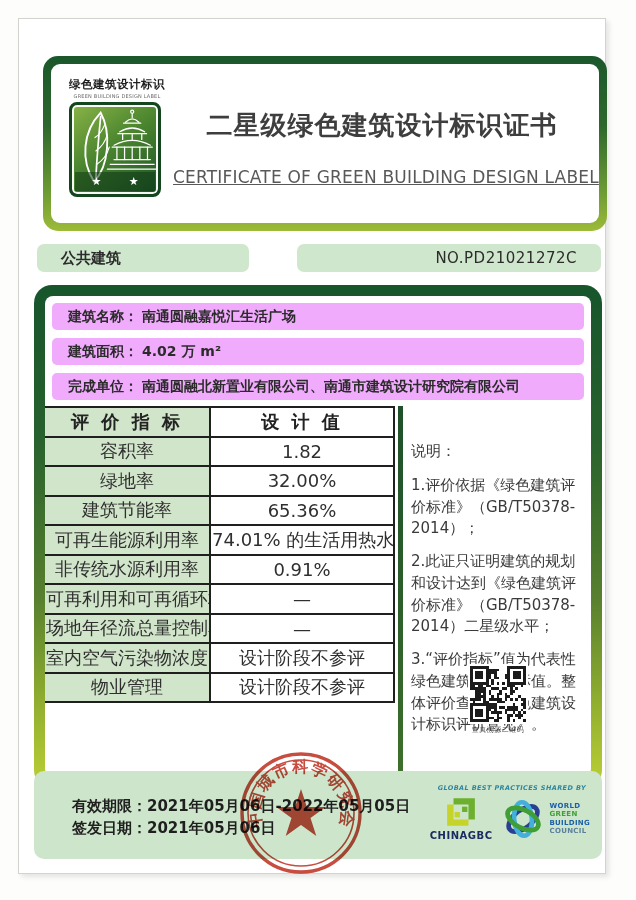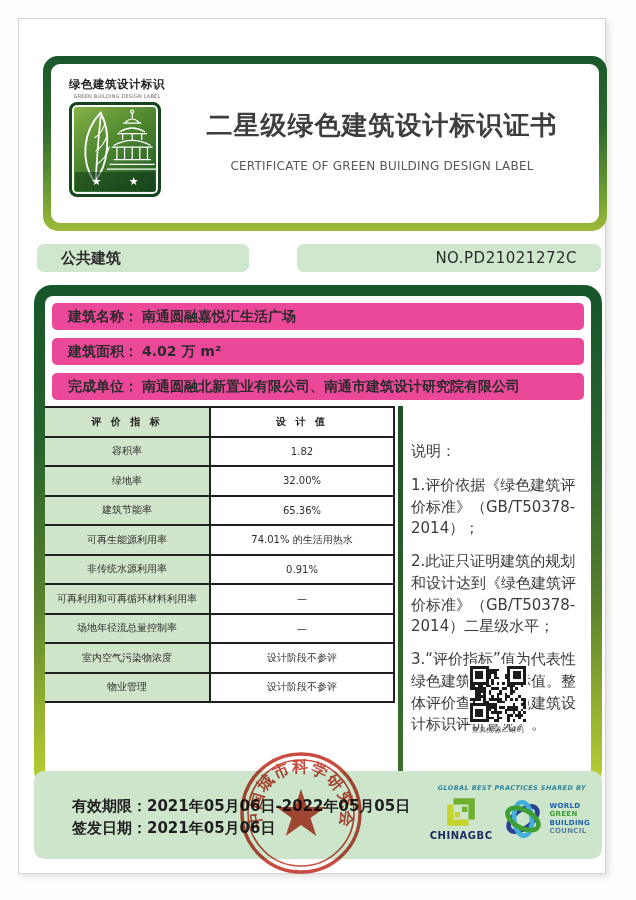--- a/index.html
+++ b/index.html
@@ -34,46 +34,46 @@
     position:relative; overflow:hidden;
   }
   .logo-art { position:absolute; left:0; top:0; }
   .logo-stars {
     position:absolute; left:3px; right:3px; bottom:3px; height:19px;
     background:rgba(14,56,22,.55); color:#fff; font-size:11px;
     letter-spacing:12px; text-align:center; line-height:19px; text-indent:12px;
   }
   .title-block { position:absolute; left:122px; right:8px; top:44px; text-align:center; }
   .cert-title { font-size:26px; font-weight:700; color:#3e3e3e; letter-spacing:1px; white-space:nowrap; }
-  .cert-subtitle { font-size:12px; color:#585858; margin-top:16px; letter-spacing:.2px; white-space:nowrap; }
+  .cert-subtitle { font-size:17px; color:#585858; margin-top:24px; letter-spacing:.2px; white-space:nowrap;text-decoration:underline; }
 
   
   .pill {
     position:absolute; top:225px; height:28px; background:#cfe7cc; border-radius:7px;
     font-size:15px; color:#2c2c2c; line-height:28px;
   }
   .pill-left { left:18px; width:212px; font-weight:700; padding-left:24px; }
   .pill-right { left:278px; width:304px; text-align:right; padding-right:24px; letter-spacing:.5px; }
 
   
   .main-panel {
     position:absolute; left:15px; top:266px; width:568px; height:503px;
     border-radius:18px; padding:11px;
     background:linear-gradient(180deg,#17552b 0%,#27612d 30%,#577f2e 62%,#93b030 84%,#bcd034 100%);
   }
   .main-inner { width:100%; height:100%; background:#fff; border-radius:8px; position:relative; overflow:hidden; }
   .info-bar {
-    position:absolute; left:7px; right:7px; height:27px; background:#ec4899; border-radius:5px;
+    position:absolute; left:7px; right:7px; height:27px; background:#f0abfc; border-radius:5px;
     font-size:14px; font-weight:600; color:#2b2b2b; line-height:27px; padding-left:16px; white-space:nowrap;
   }
   .info-label { margin-right:4px; }
   .eval-table { position:absolute; left:0; top:110px; width:349px; border-collapse:collapse; table-layout:fixed; }
   .eval-table td {
     border:2px solid #1f1f1f; height:29.5px; text-align:center; vertical-align:middle;
-    font-size:10px; color:#2f2f2f; white-space:nowrap; overflow:hidden; padding:0 1px;
+    font-size:18px; color:#2f2f2f; white-space:nowrap; overflow:hidden; padding:0 1px;
   }
   .eval-table td.c1 { width:165px; background:#d1e5ca; }
   .eval-table td.c2 { width:184px; background:#fff; }
   .eval-table tr.thead td { font-weight:700; letter-spacing:3px; color:#232323; }
   .eval-table td.no-left { border-left:none; }
   .col-divider {
     position:absolute; left:353px; top:110px; bottom:5px; width:5px;
     background:linear-gradient(180deg,#1e5129 0%,#2c5f2b 55%,#3e6f2c 100%);
   }
   .notes { position:absolute; left:366px; top:145px; width:174px; font-size:15px; line-height:1.45; color:#3a3a3a; }

